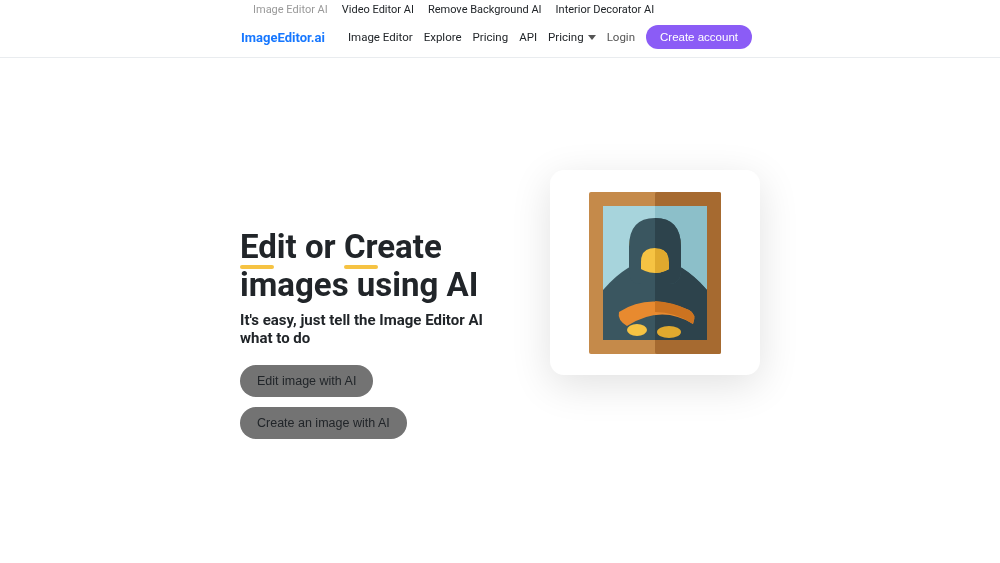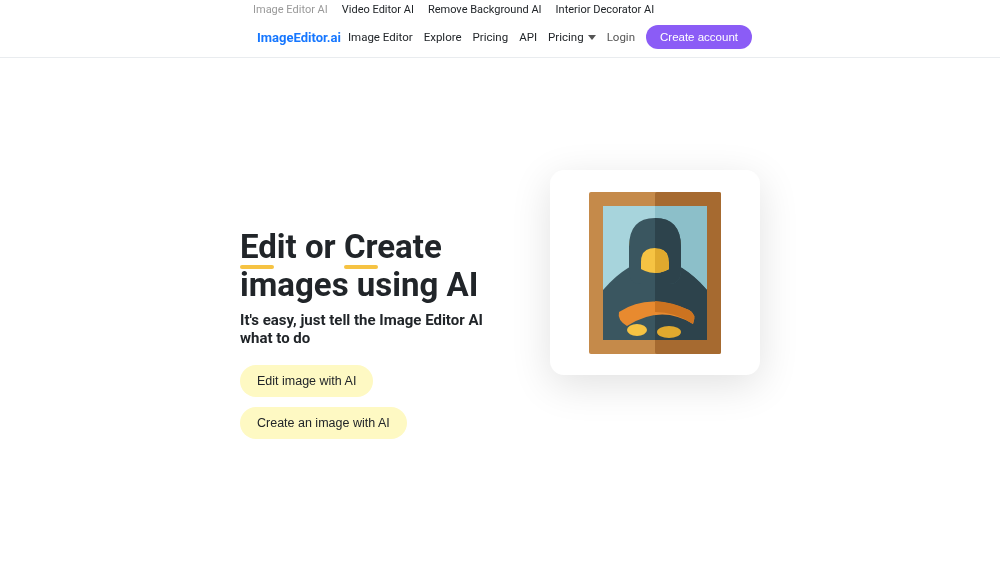--- a/index.html
+++ b/index.html
@@ -3,21 +3,21 @@
 <meta charset="utf-8">
 <style>
 * { margin: 0; padding: 0; box-sizing: border-box; }
 body { font-family: -apple-system, BlinkMacSystemFont, "Segoe UI", Roboto, Helvetica, Arial, sans-serif; background: #fff; color: #212529; }
 
 .top-nav { display: flex; gap: 14px; padding: 3px 0 3px 253px; font-size: 11px; align-items: flex-end; }
 .top-nav .item { color: #212529; cursor: pointer; }
 .top-nav .item.active { color: #999; }
 
 .main-header {
-  display: flex; align-items: center; padding: 6px 0 8px 16px;
+  display: flex; align-items: center; padding: 6px 0 8px 0;
   border-bottom: 1px solid #e9ecef;
 }
 .logo {
   font-weight: 700; font-size: 13px; color: #1677ff; margin-left: 241px; cursor: pointer;
 }
 .nav-right {
   margin-left: auto; margin-right: 248px; display: flex; align-items: center; gap: 11px; font-size: 11.5px;
 }
 .nav-link { color: #212529; cursor: pointer; }
 .lang { display: inline-flex; align-items: center; gap: 4px; cursor: pointer; }
@@ -35,21 +35,21 @@
 }
 .underline-wrap { position: relative; display: inline-block; margin-top: 40px; }
 .underline-mark {
   position: absolute; left: 0; bottom: -3px; height: 4px; width: 34px;
   background: #f6c343; border-radius: 2px;
 }
 .underline-mark.long { width: 34px; }
 .subtitle { margin-top: 7px; font-size: 15px; font-weight: 700; color: #212529; }
 .cta-buttons { margin-top: 18px; display: flex; flex-direction: column; align-items: flex-start; gap: 10px; }
 .cta {
-  background: #fef9c3; color: #212529; border: none; border-radius: 18px;
+  background: #737373; color: #212529; border: none; border-radius: 18px;
   padding: 9px 17px; font-size: 12.5px; font-weight: 500; cursor: pointer;
 }
 
 .hero-card {
   width: 210px; height: 205px; background: #fff; border-radius: 14px;
   box-shadow: 0 10px 40px rgba(0,0,0,0.12);
   display: flex; align-items: center; justify-content: center;
   margin-top: -10px;
 }
 .painting-icon { width: 132px; height: 162px; }

